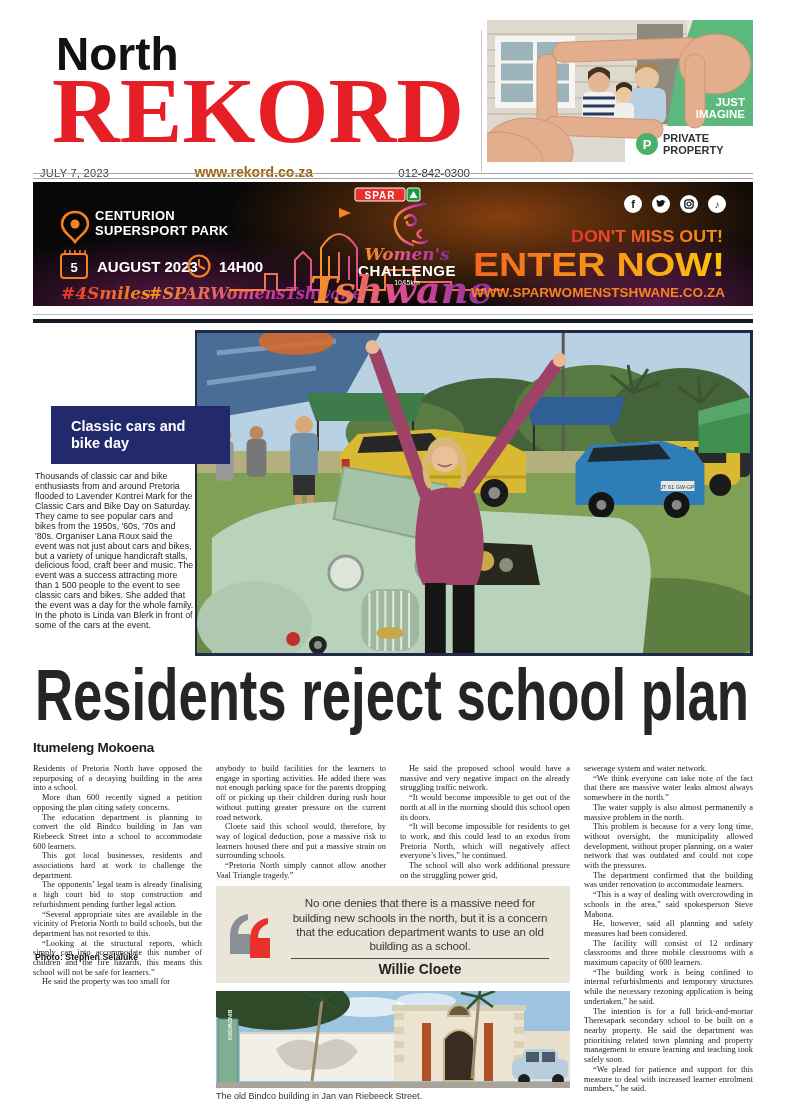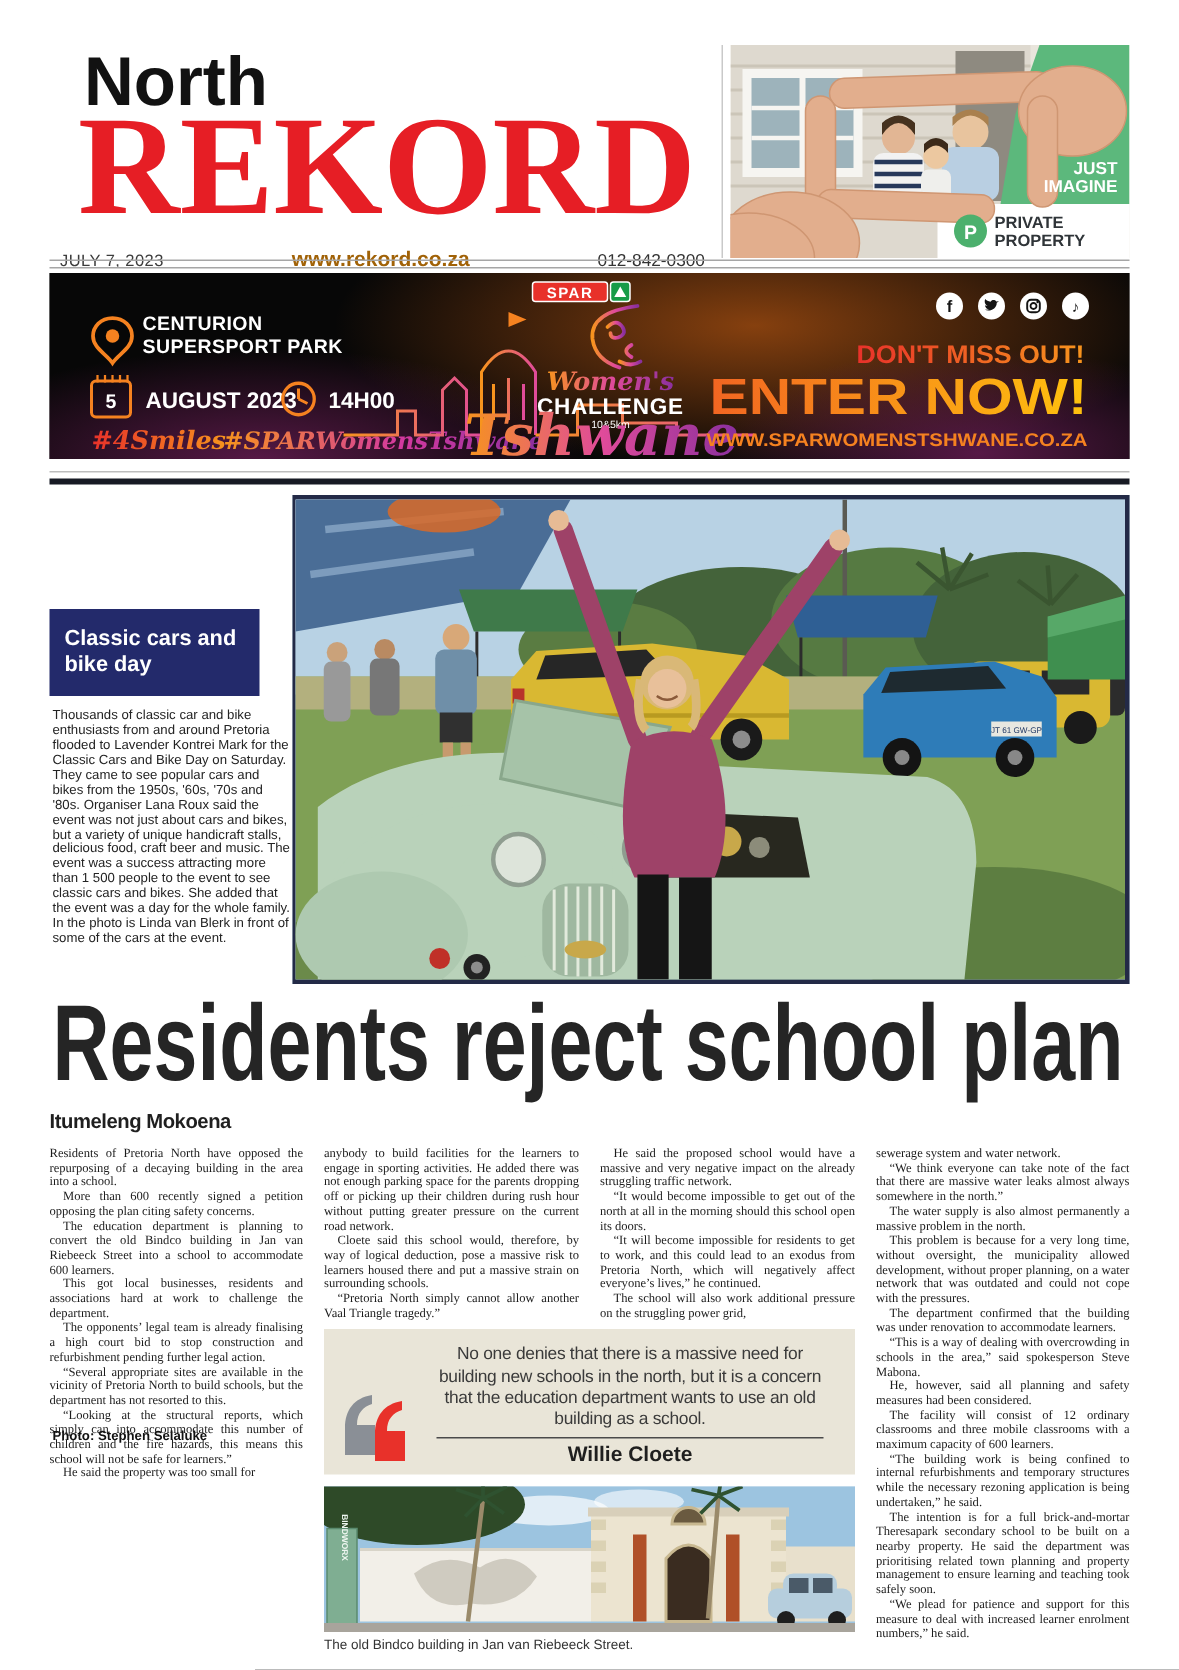--- a/index.html
+++ b/index.html
@@ -7,41 +7,41 @@
   .page {
     position:relative; width:786px; height:1113px; margin:0 auto;
     background:#ffffff; overflow:hidden;
     font-family:"Liberation Sans", sans-serif; color:#1b1b1b;
   }
   .abs { position:absolute; }
 
   
   .masthead { left:40px; top:26px; width:432px; height:124px; }
   .ad-divider { left:481px; top:30px; width:1px; height:142px; background:#c9c9c9; }
-  .property-ad { left:487px; top:30px; width:266px; height:142px; }
+  .property-ad { left:487px; top:20px; width:266px; height:142px; }
   .dateline { left:40px; top:150px; width:430px; display:flex; justify-content:space-between; align-items:baseline; }
   .dateline .date { font-size:11px; color:#3c3c3c; letter-spacing:.3px; }
   .dateline .site { font-size:14px; font-weight:bold; color:#a16207;margin-top:14px; }
   .dateline .phone { font-size:11.5px; color:#333; }
   .double-rule { left:33px; top:173px; width:720px; height:6px; border-top:1px solid #a6a6a6; border-bottom:1px solid #a6a6a6; }
 
   
   .banner { left:33px; top:182px; width:720px; height:124px; background:#070707; }
 
   .pre-rule-1 { left:33px; top:314px; width:720px; height:1px; background:#bdbdbd; }
   .pre-rule-2 { left:33px; top:319px; width:720px; height:4px; background:#171a24; }
 
   
   .photo-section { left:33px; top:330px; width:720px; height:326px; }
   .main-photo { position:absolute; left:162px; top:0; width:558px; height:326px; border:3px solid #232a47; border-left-width:2px; background:#b8d2e4; }
   .main-photo svg { display:block; width:100%; height:100%; }
   .caption-head {
-    position:absolute; left:0; top:76px; width:140px; height:58px; background:#232a6b;
+    position:absolute; left:18px; top:76px; width:179px; height:58px; background:#232a6b;
     color:#fff; font-size:14.5px; font-weight:bold; line-height:1.18;
-    display:flex; align-items:center; padding:4px 10px;
+    display:flex; align-items:center; padding:4px 20px;
   }
   .caption-body { position:absolute; left:2px; top:142px; width:159px; font-size:8.8px; line-height:1.13; color:#232323; }
   .caption-credit { position:absolute; left:2px; top:0; width:159px; font-size:8.8px; font-weight:bold; color:#111; }
 
   
   .headline { left:33px; top:656px; width:720px; height:80px; }
   .byline { left:33px; top:740px; font-size:13.5px; font-weight:bold; letter-spacing:-.3px; color:#1f1f1f; }
 
   
   .article {
@@ -50,21 +50,21 @@
     font-family:"Liberation Serif", serif; font-size:8.4px; line-height:1.155;
     text-align:justify; color:#1c1c1c;
   }
   .body-col p { margin:0; }
   .body-col p + p { text-indent:9px; }
   .body-col.indent-first p:first-child { text-indent:9px; }
   .mid { display:flex; flex-direction:column; }
   .mid-text { display:flex; gap:14px; }
   .mid-text .body-col { width:170px; }
 
-  .quote-box { margin-top:6px; background:#e9e5d8; padding:10px 16px 6px 12px; display:flex; gap:12px; align-items:flex-end; }
+  .quote-box { margin-top:6px; background:#e9e5d8; padding:10px 16px 6px 12px; display:flex; gap:12px; align-items:center; }
   .quote-icon { flex:0 0 46px; }
   .quote-content { flex:1; text-align:center; font-family:"Liberation Sans", sans-serif; }
   .quote-text { font-size:11.6px; line-height:1.22; color:#3a3a3a; letter-spacing:-.2px; }
   .quote-rule { margin:5px auto 0; width:96%; border-top:1.6px solid #4a4a4a; }
   .quote-attr { margin-top:2px; font-size:14px; font-weight:bold; color:#1f1f1f; }
 
   .building-photo { margin-top:8px; width:354px; height:97px; background:#9cc4e0; }
   .building-photo svg { display:block; width:100%; height:100%; }
   .building-caption { margin-top:3px; font-family:"Liberation Sans",sans-serif; font-size:9px; color:#333; text-align:left; }
 

